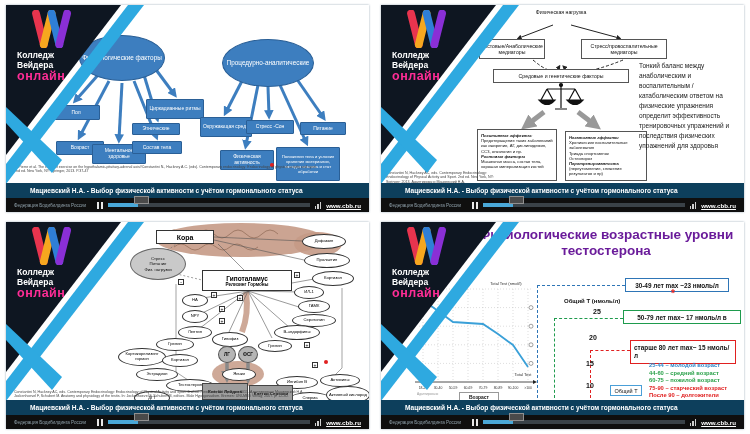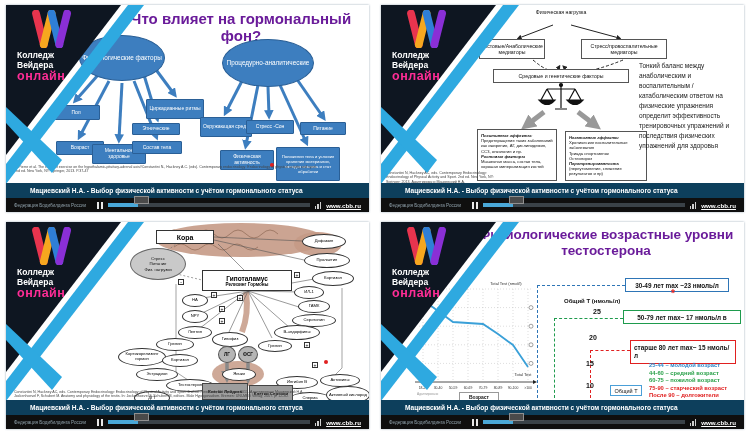--- a/index.html
+++ b/index.html
@@ -111,21 +111,20 @@
           <line x1="128" y1="76" x2="150" y2="131"></line>
           <line x1="138" y1="70" x2="151" y2="113"></line>
           <line x1="148" y1="62" x2="168" y2="89"></line>
           <line x1="238" y1="72" x2="220" y2="107"></line>
           <line x1="252" y1="80" x2="240" y2="140"></line>
           <line x1="262" y1="82" x2="263" y2="110"></line>
           <line x1="274" y1="80" x2="300" y2="137"></line>
           <line x1="288" y1="70" x2="317" y2="112"></line>
         </g>
       </svg>
-      <div class="s1-title">Что влияет на гормональный фон?</div>
       <div class="el" style="left:73px;top:30px;width:86px;height:46px;">Физиологические факторы</div>
       <div class="el" style="left:216px;top:34px;width:92px;height:48px;">Процедурно-аналитические</div>
       <div class="bb" style="left:46px;top:100px;width:48px;height:15px;">Пол</div>
       <div class="bb" style="left:140px;top:94px;width:58px;height:20px;">Циркадианные ритмы</div>
       <div class="bb" style="left:126px;top:118px;width:48px;height:12px;">Этнические</div>
       <div class="bb" style="left:50px;top:136px;width:48px;height:14px;">Возраст</div>
       <div class="bb" style="left:86px;top:139px;width:54px;height:20px;">Ментальное здоровье</div>
       <div class="bb" style="left:126px;top:136px;width:50px;height:13px;">Состав тела</div>
       <div class="bb" style="left:194px;top:112px;width:52px;height:20px;">Окружающая среда</div>
       <div class="bb" style="left:240px;top:115px;width:48px;height:14px;">Стресс -Сон</div>

